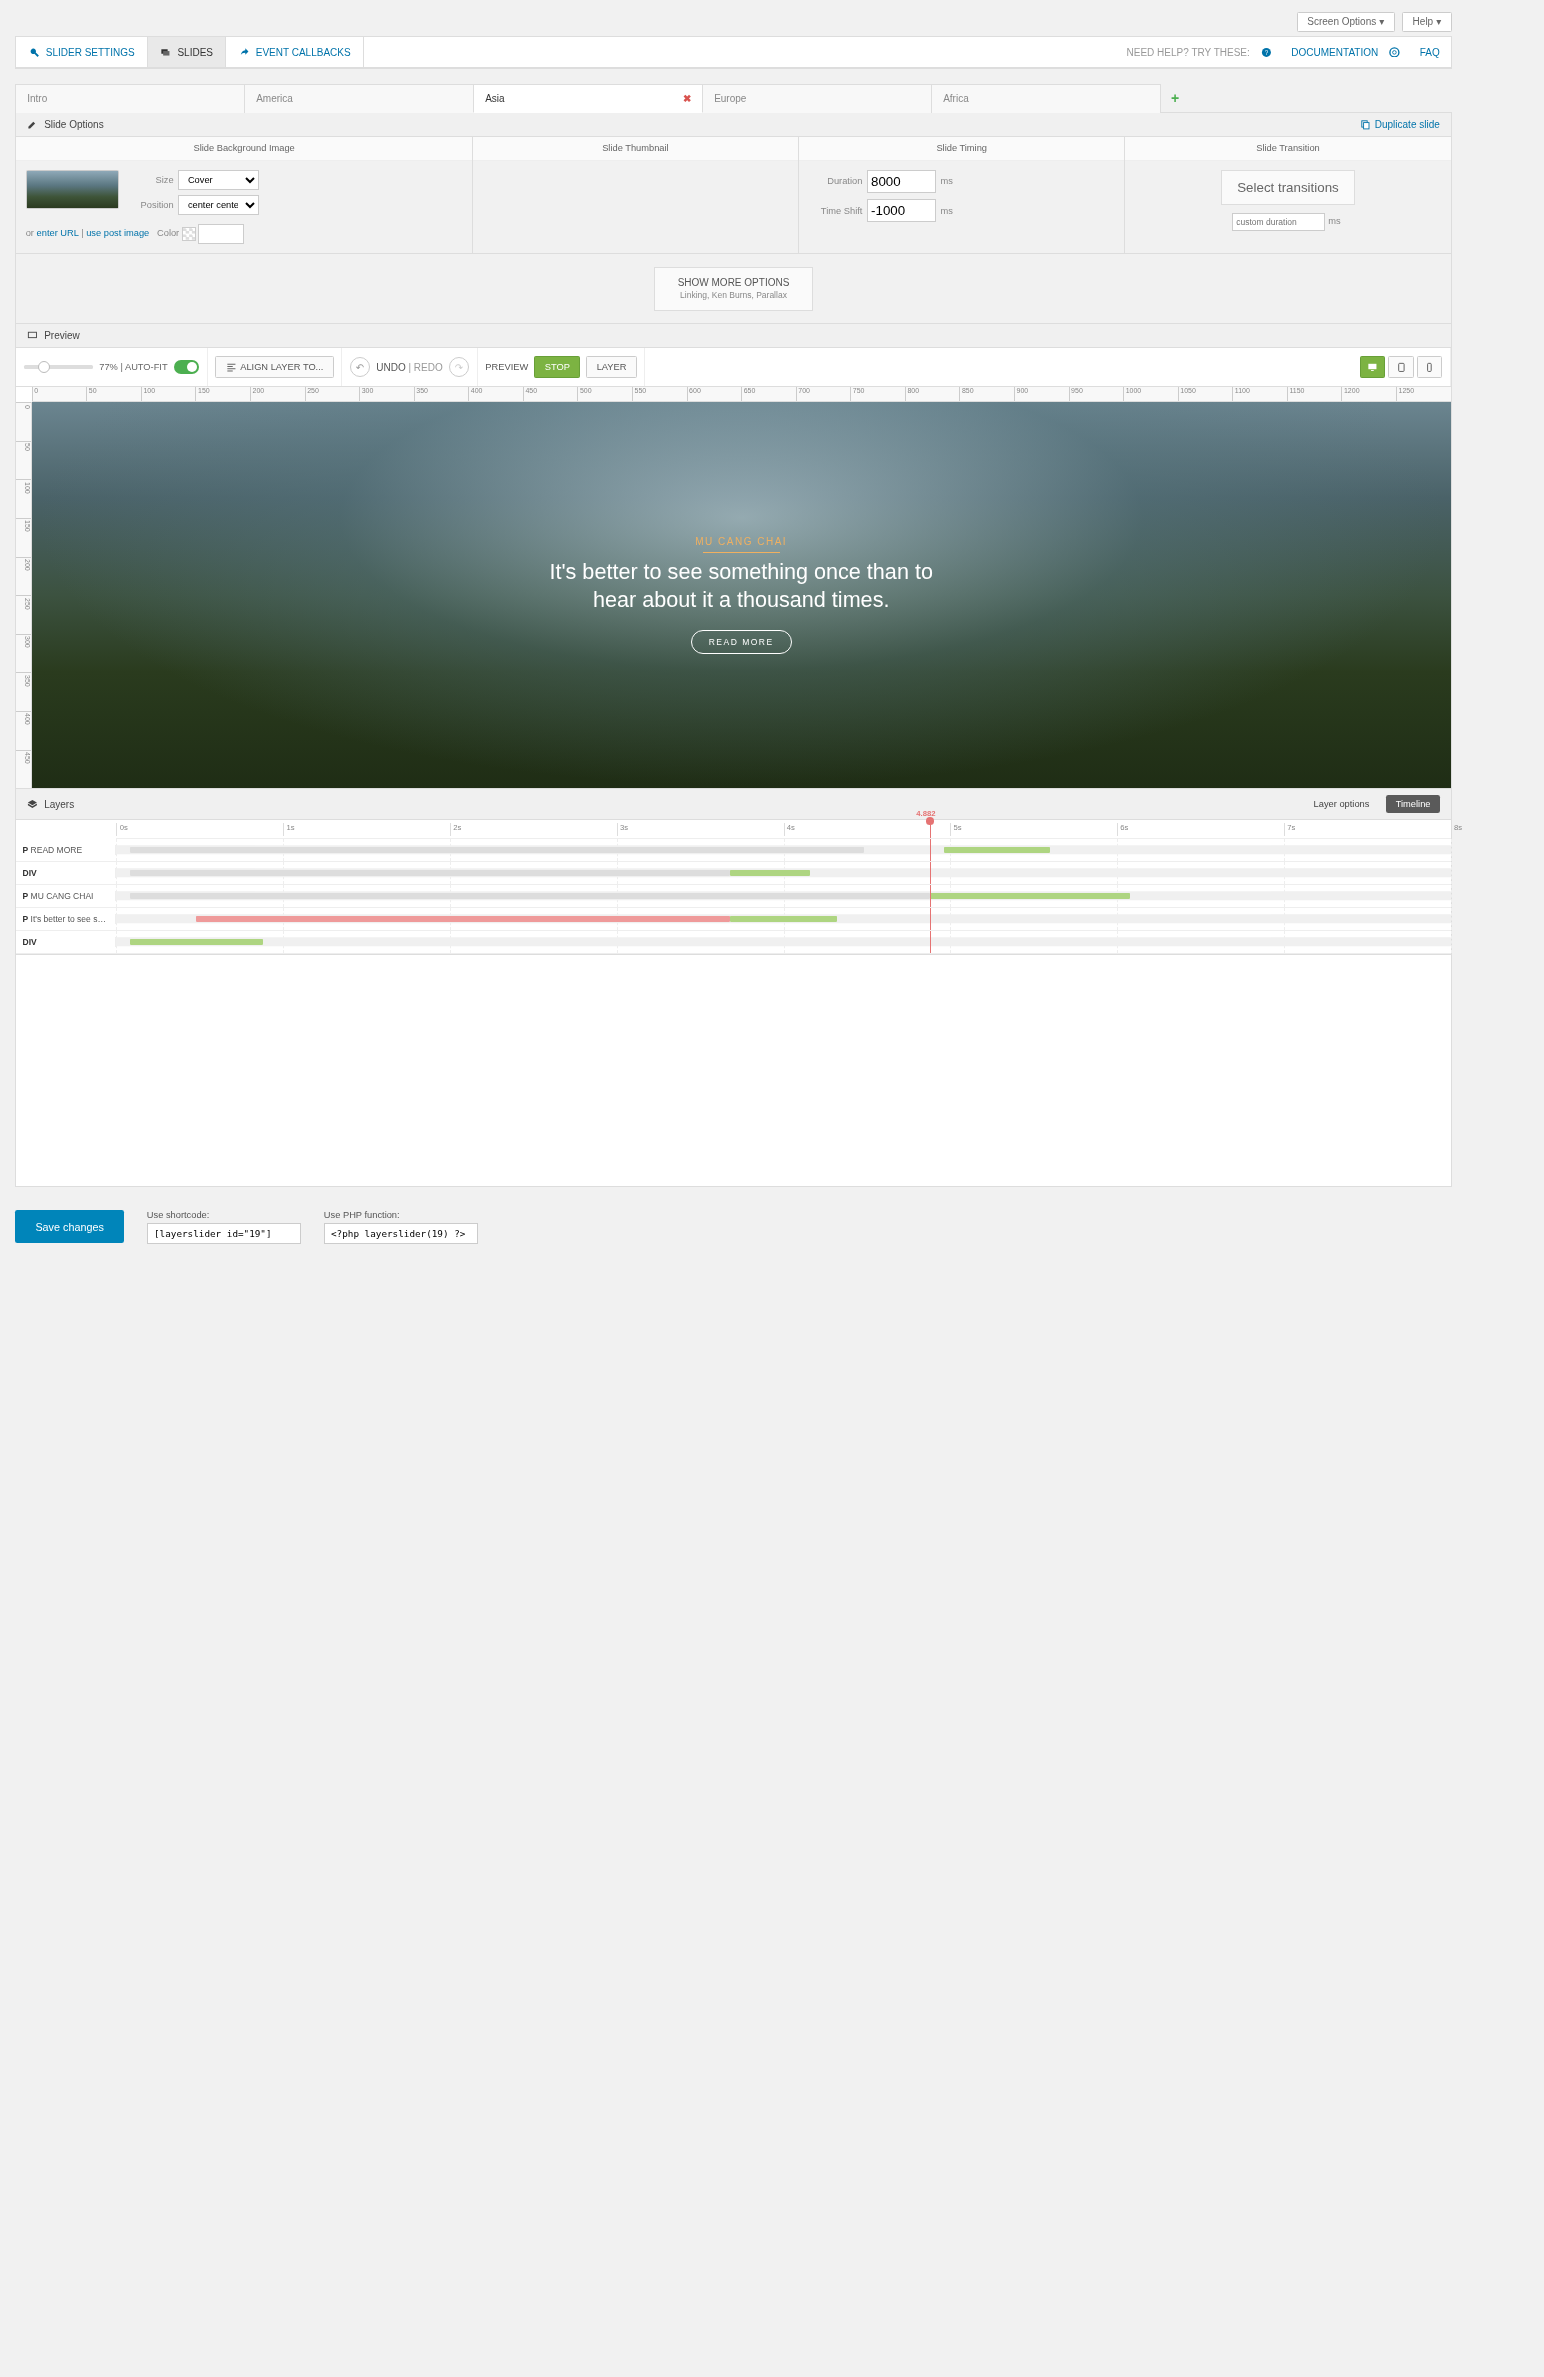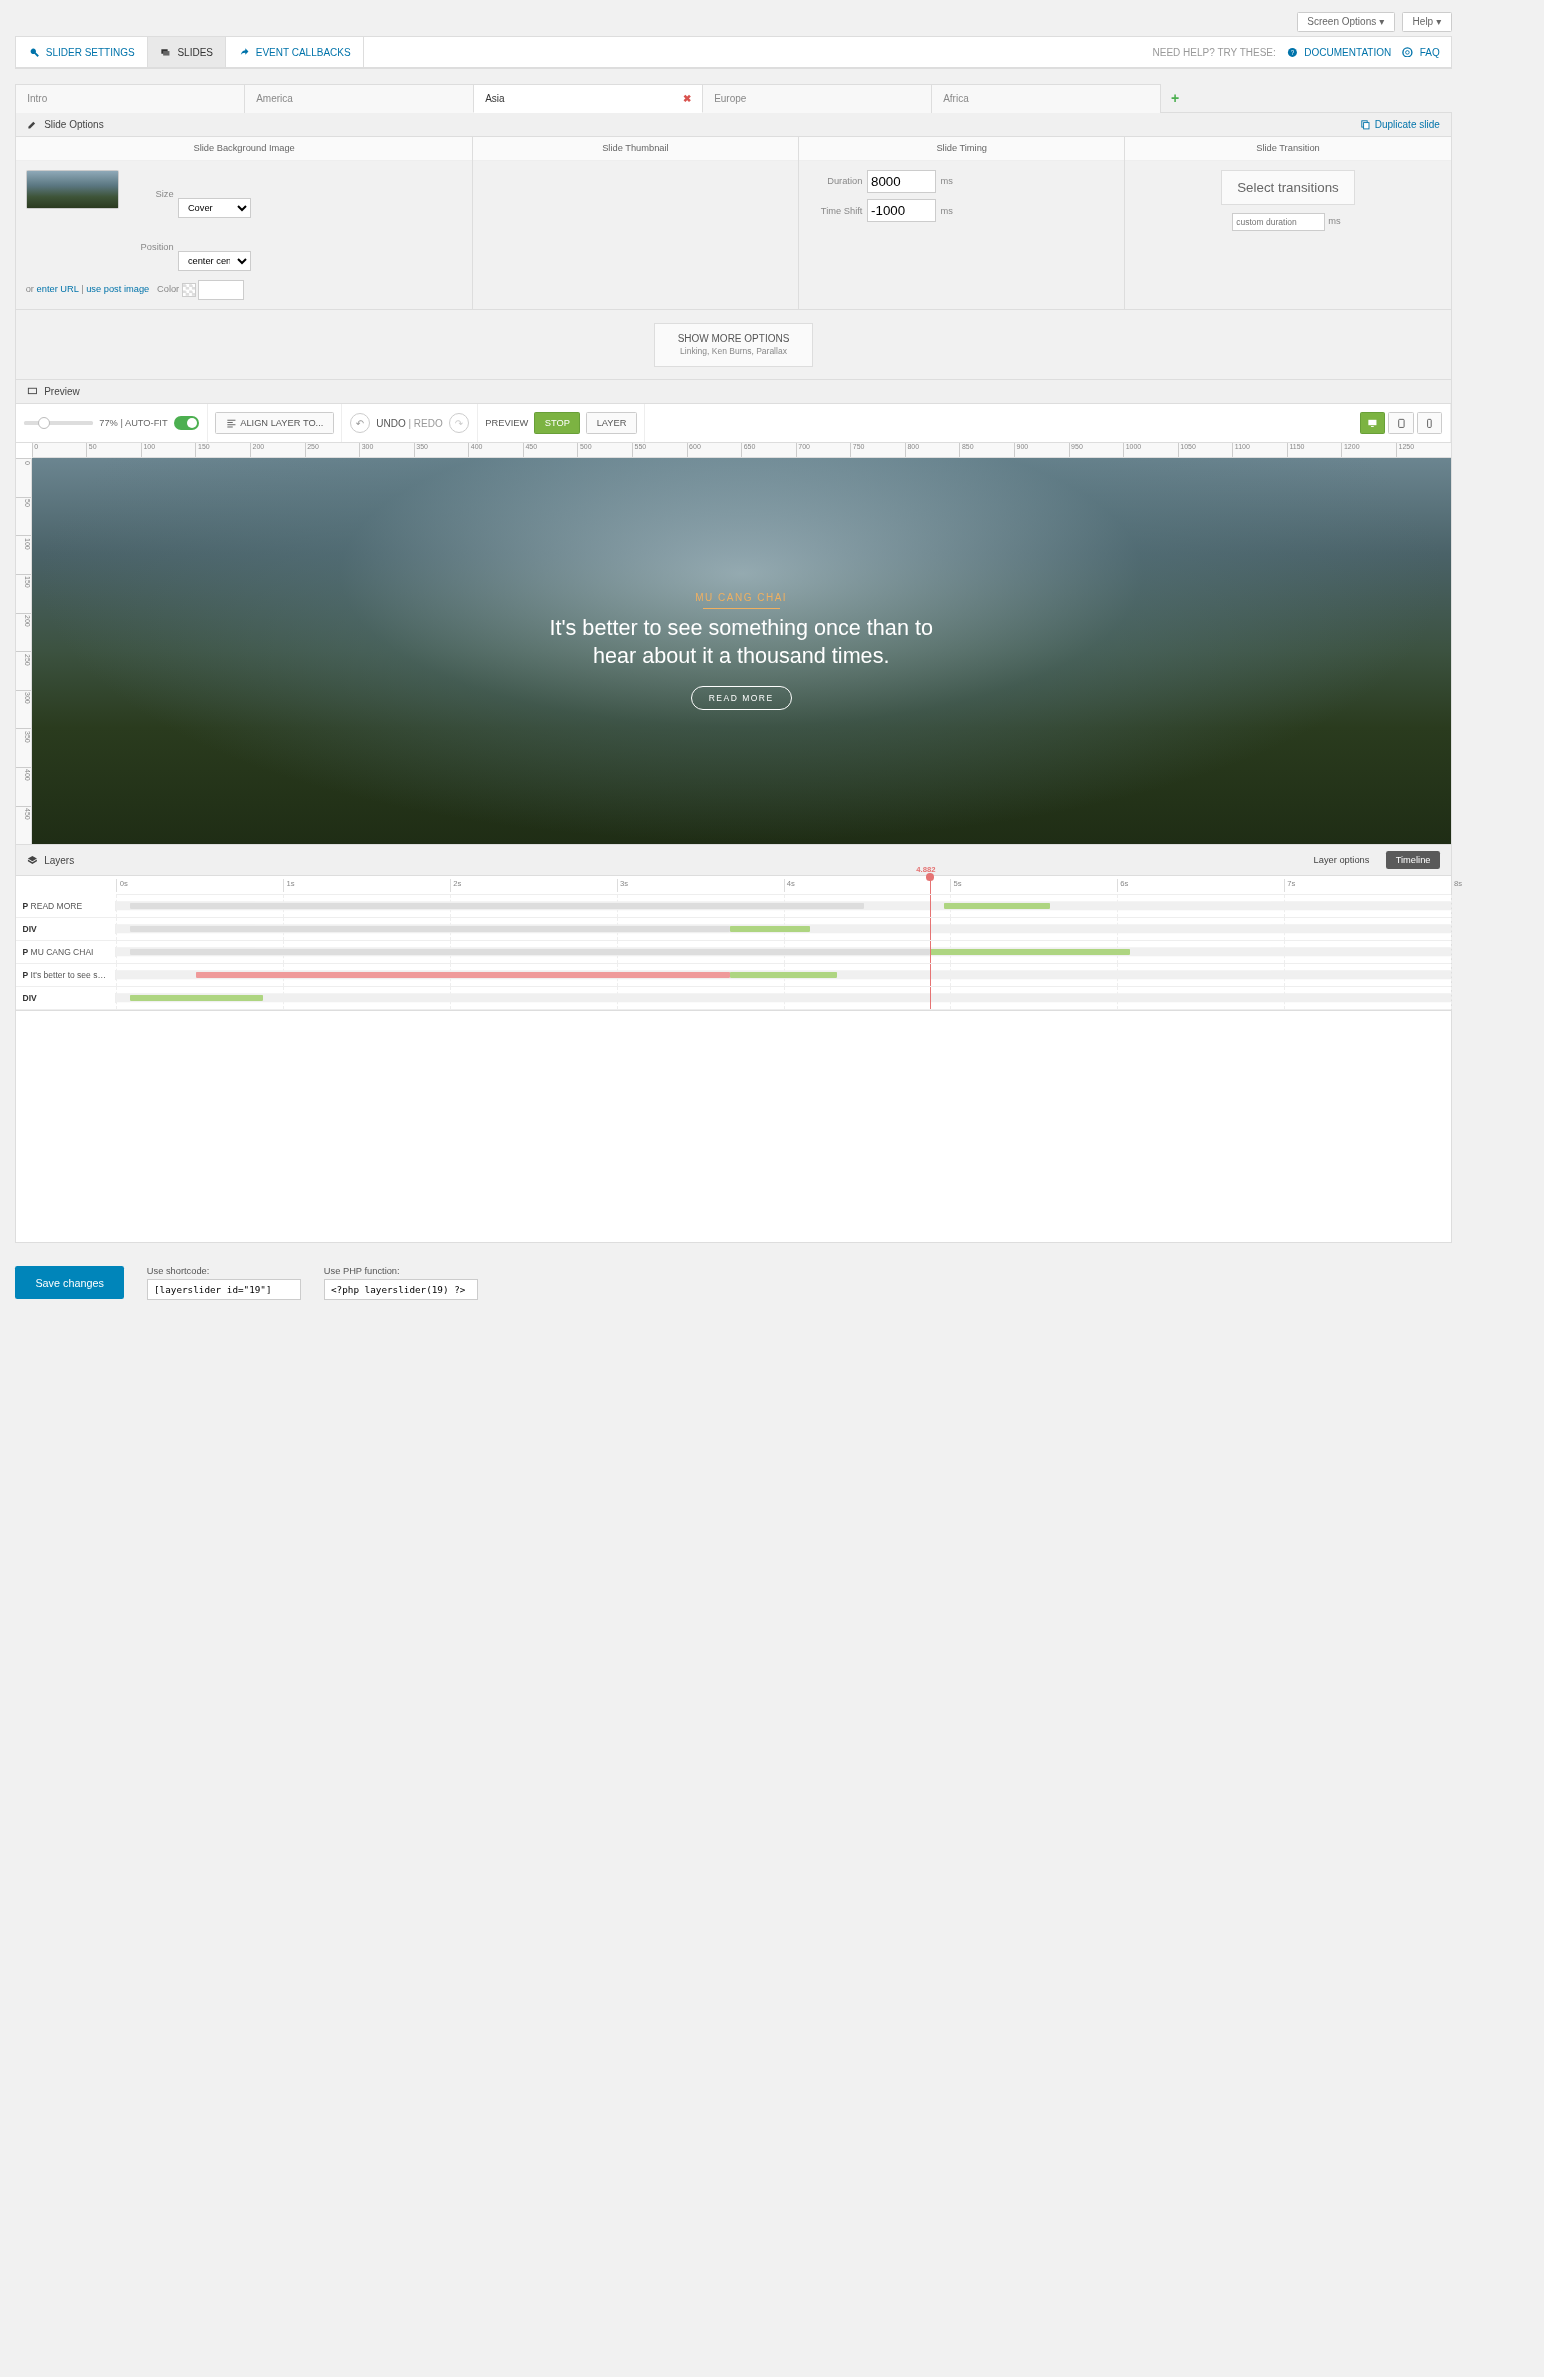--- a/index.html
+++ b/index.html
@@ -8,40 +8,40 @@
 .top-bar { display: flex; justify-content: flex-end; gap: 7.7px; padding: 3.9px 0; }
 .top-btn { background: #fff; border: 0.8px solid #ccc; padding: 3.9px 9.3px; border-radius: 1.5px; color: #666; font-size: 10px; cursor: pointer; display: flex; align-items: center; gap: 3.1px;}
 .page-title { font-size: 18px; font-weight: 400; color: #333; display: flex; align-items: center; gap: 10.8px; margin-bottom: 10.8px; }
 .back-link { font-size: 10px; color: #0073aa; border: 0.8px solid #ccc; padding: 3.1px 7.7px; border-radius: 1.5px; background: #fff; }
 .main-box { background: #fff; border: 0.8px solid #ddd; }
 .tabs { display: flex; align-items: center; border-bottom: 0.8px solid #ddd; }
 .tab { padding: 9.3px 12.4px; border-right: 0.8px solid #ddd; display: flex; align-items: center; gap: 6.2px; color: #0073aa; font-size: 10px; cursor: pointer; }
 .tab.active { background: #e9e9e9; color: #333; }
 .tab svg { width: 10.8px; height: 10.8px; }
 .tabs-right { margin-left: auto; display: flex; align-items: center; gap: 10.8px; padding-right: 10.8px; color: #999; }
-.tabs-right a { color: #0073aa; text-decoration: none; display: flex; align-items: center; gap: 7px; }
+.tabs-right a { color: #0073aa; text-decoration: none; display: flex; align-items: center; gap: 20px; }
 .slide-tabs { display: flex; padding: 15.4px 0 0 0; gap: 0; }
 .slide-tab { flex: 0 0 16%; border: 0.8px solid #ddd; border-bottom: none; padding: 6.2px 10.8px; margin-right: -0.8px; color: #888; background: #f8f8f8; cursor: pointer; display: flex; justify-content: space-between; align-items: center; }
 .slide-tab.active { background: #fff; color: #333; border-bottom: 0.8px solid #fff; position: relative; z-index: 2; }
 .slide-tab .close { color: #d9534f; font-weight: bold; }
 .add-slide { padding: 6.2px 10.8px; color: #4caf50; font-size: 14px; font-weight: bold; cursor: pointer; }
 .options-bar { background: #f0f0f0; border: 0.8px solid #ddd; padding: 6.2px 10.8px; display: flex; justify-content: space-between; align-items: center; margin-top: -0.8px; }
 .options-bar-left { display: flex; align-items: center; gap: 6.2px; }
 .dup-link { color: #0073aa; display: flex; align-items: center; gap: 3.9px; cursor: pointer; }
 .section-grid { display: flex; border: 0.8px solid #ddd; border-top: none; }
 .section-col { flex: 1; border-right: 0.8px solid #ddd; }
 .section-col:last-child { border-right: none; }
 .section-head { text-align: center; padding: 6.2px; color: #666; border-bottom: 0.8px solid #eee; background: #fafafa; font-size: 9.3px; }
 .section-body { padding: 9.3px; }
 .bg-row { display: flex; gap: 16px; }
 .thumb { width: 93px; height: 39px; background: linear-gradient(180deg, #8fa9b8 0%, #5a7680 40%, #3e5438 70%, #2b3a20 100%); border: 0.8px solid #ccc; border-radius: 1.5px; }
 .form-row { display: flex; align-items: center; gap: 4.6px; margin-bottom: 4.6px; }
 .form-row label { color: #888; font-size: 9.3px; width: 39px; text-align: right; }
 .form-row select, .form-row input { border: 0.8px solid #ccc; padding: 3.1px 4.6px; font-size: 9.3px; background: #fff; }
-.form-row select { width: 73px; margin-top: 28px; }
+.form-row select { width: 81px; }
 .links-row { margin-top: 4.6px; font-size: 9.3px; color: #888; }
 .links-row a { color: #0073aa; text-decoration: none; }
 .click-set { display: block; width: 100%; padding: 15.4px; text-align: center; border: 0.8px solid #ddd; background: #fafafa; color: #999; letter-spacing: 0.8px; font-size: 10px; cursor: pointer; }
 .timing-row { display: flex; align-items: center; gap: 4.6px; margin-bottom: 6.2px; }
 .timing-row label { width: 54px; text-align: right; color: #888; font-size: 9.3px; }
 .timing-row input { width: 69px; border: 0.8px solid #ccc; padding: 3.1px; }
 .unit { color: #888; font-size: 9.3px; }
 .select-trans { display: block; margin: 0 auto 7.7px; padding: 9.3px 15.4px; border: 0.8px solid #ddd; background: #fafafa; color: #666; cursor: pointer; }
 .custom-dur { display: flex; justify-content: center; }
 .custom-dur input { width: 93px; border: 0.8px solid #ccc; padding: 3.1px; font-size: 8.5px; }

